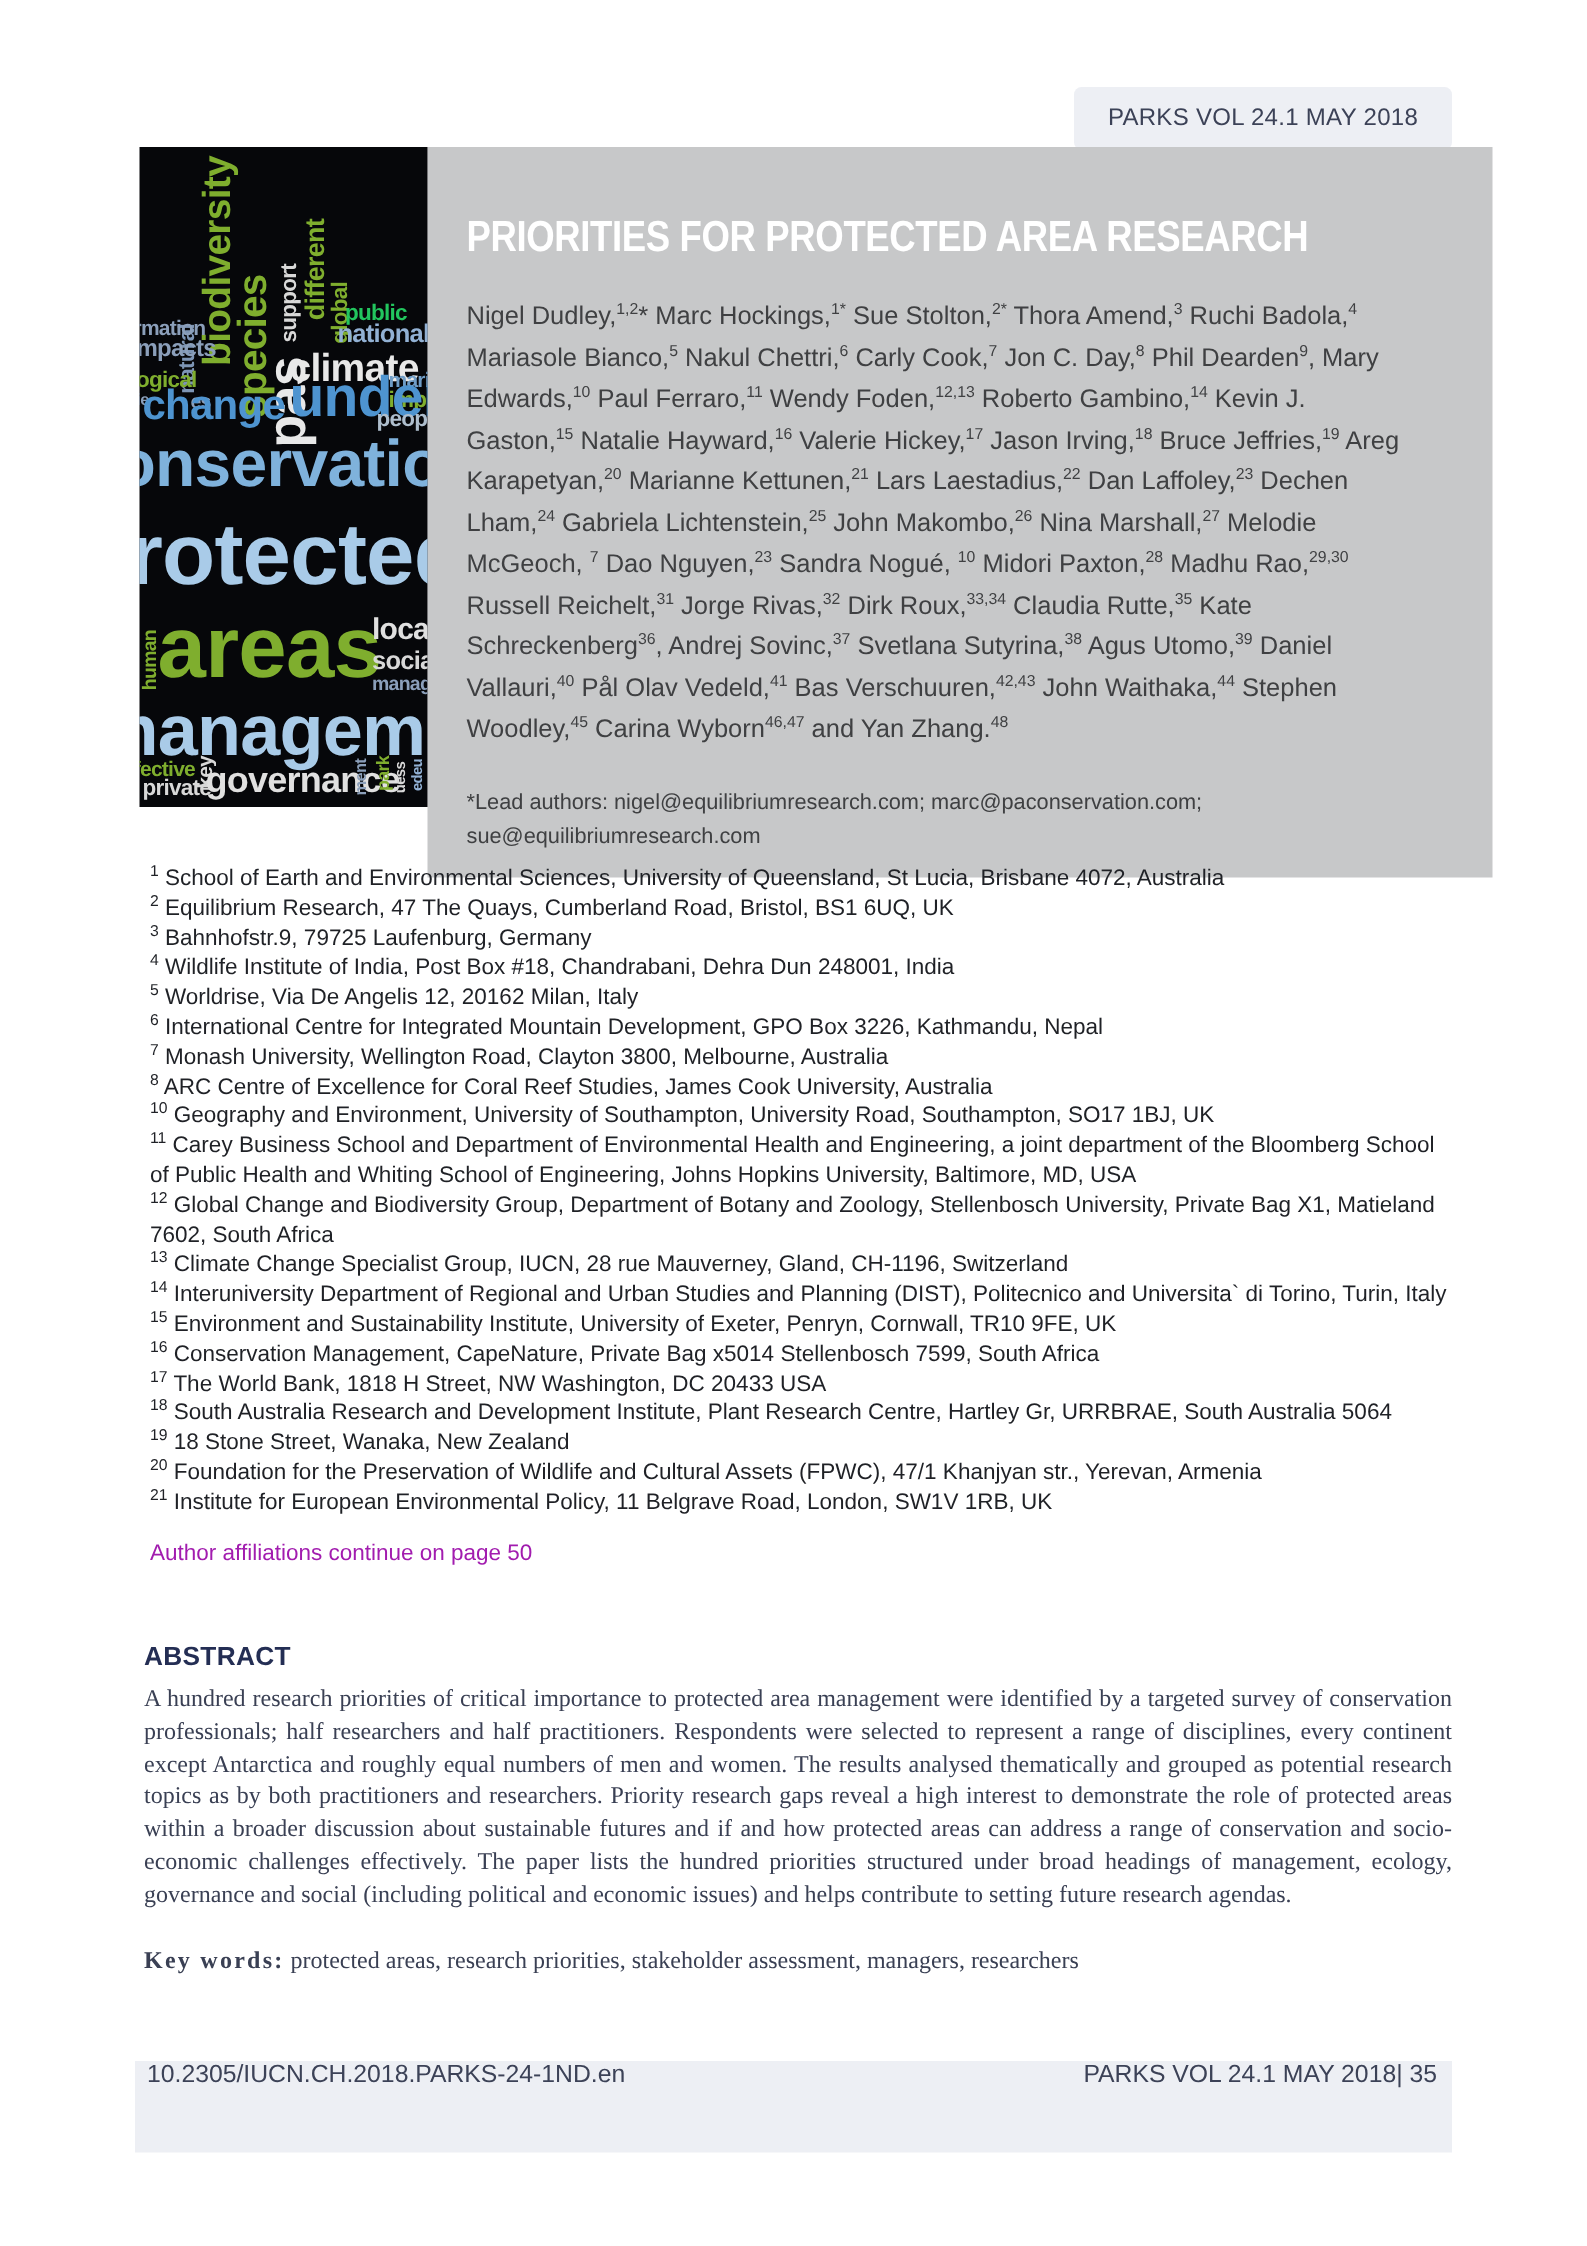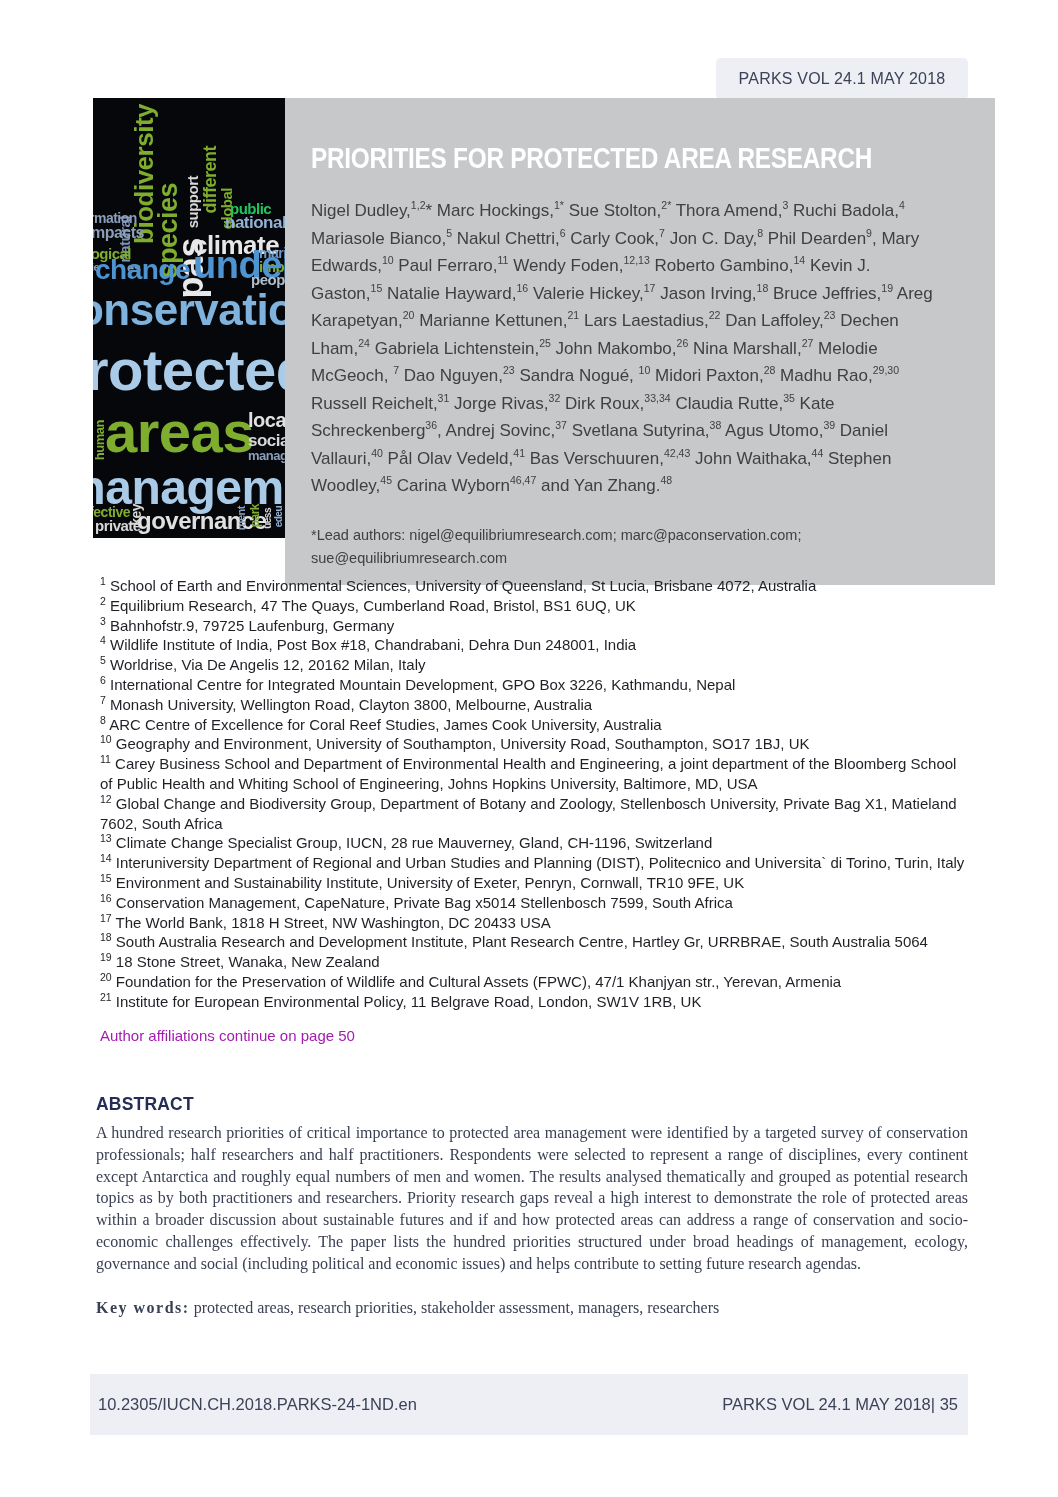--- a/index.html
+++ b/index.html
@@ -59,21 +59,21 @@
     color:#3a4054;text-align:justify;
   }
   .keywords{
     margin-top:25px;font-family:"Liberation Serif",serif;font-size:16px;color:#3a4054;
   }
   .keywords .kwlabel{font-weight:bold;letter-spacing:1.5px;}
 
   
   .footer{
     position:absolute;left:90px;top:1374px;width:878px;height:61px;background:#edeff4;
-    display:flex;align-items:center;justify-content:space-between;
+    display:flex;justify-content:space-between;
     padding:0 10px 0 8px;box-sizing:border-box;color:#3c4257;font-size:16.5px;
   }
 </style>
 </head>
 <body>
 
 <div class="badge">
   <span>PARKS VOL 24.1 MAY 2018</span>
 </div>
 

